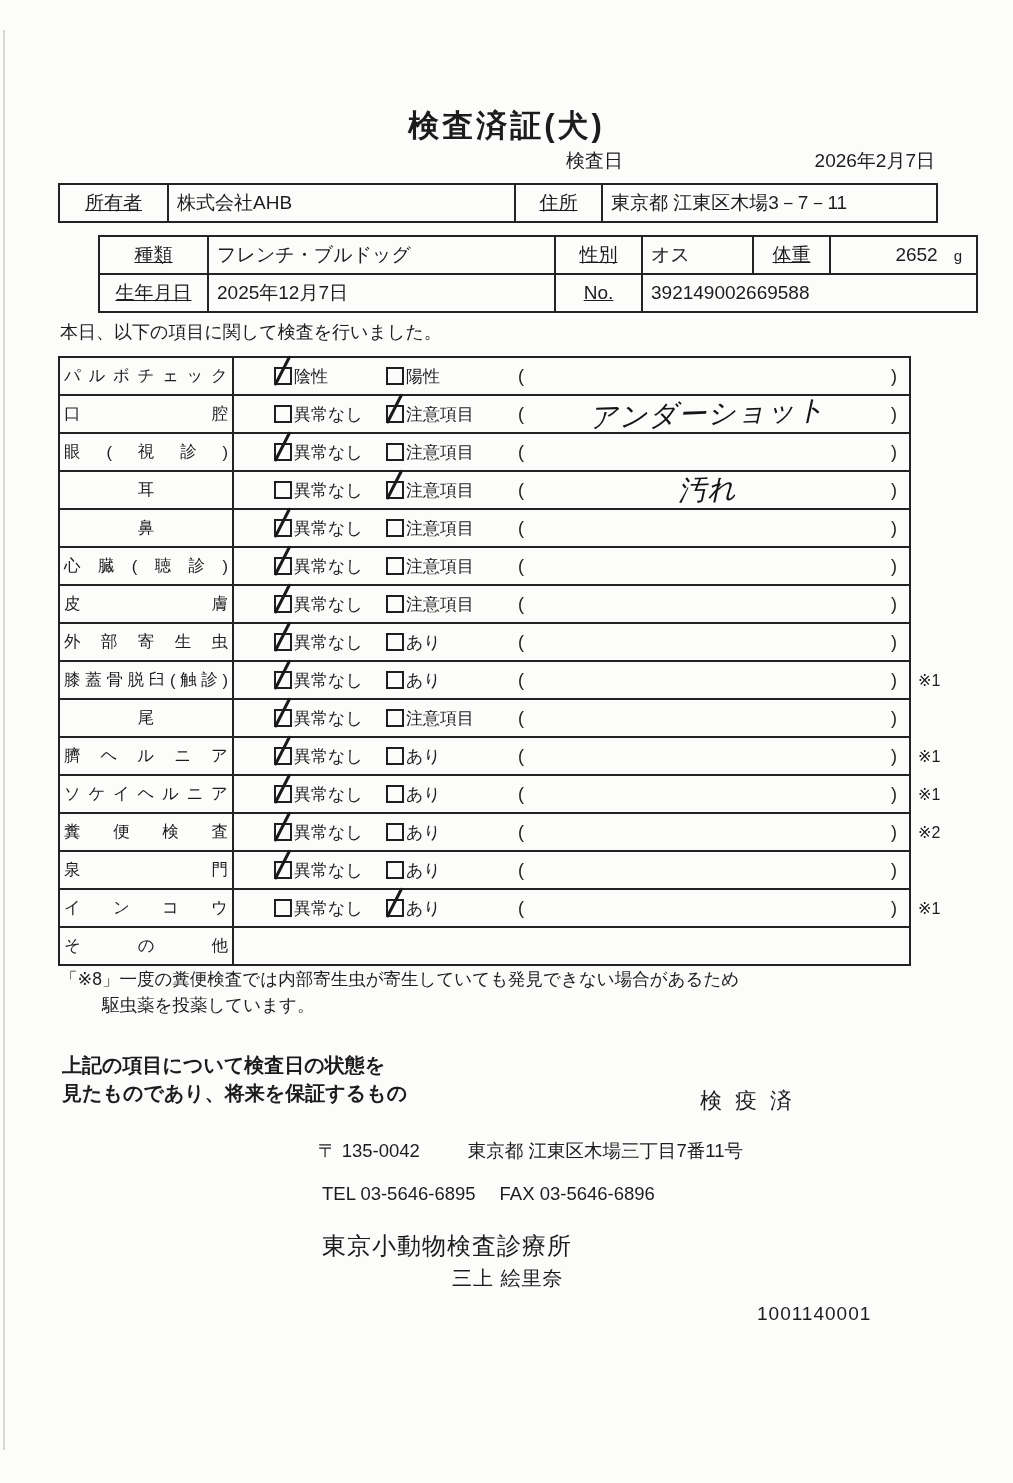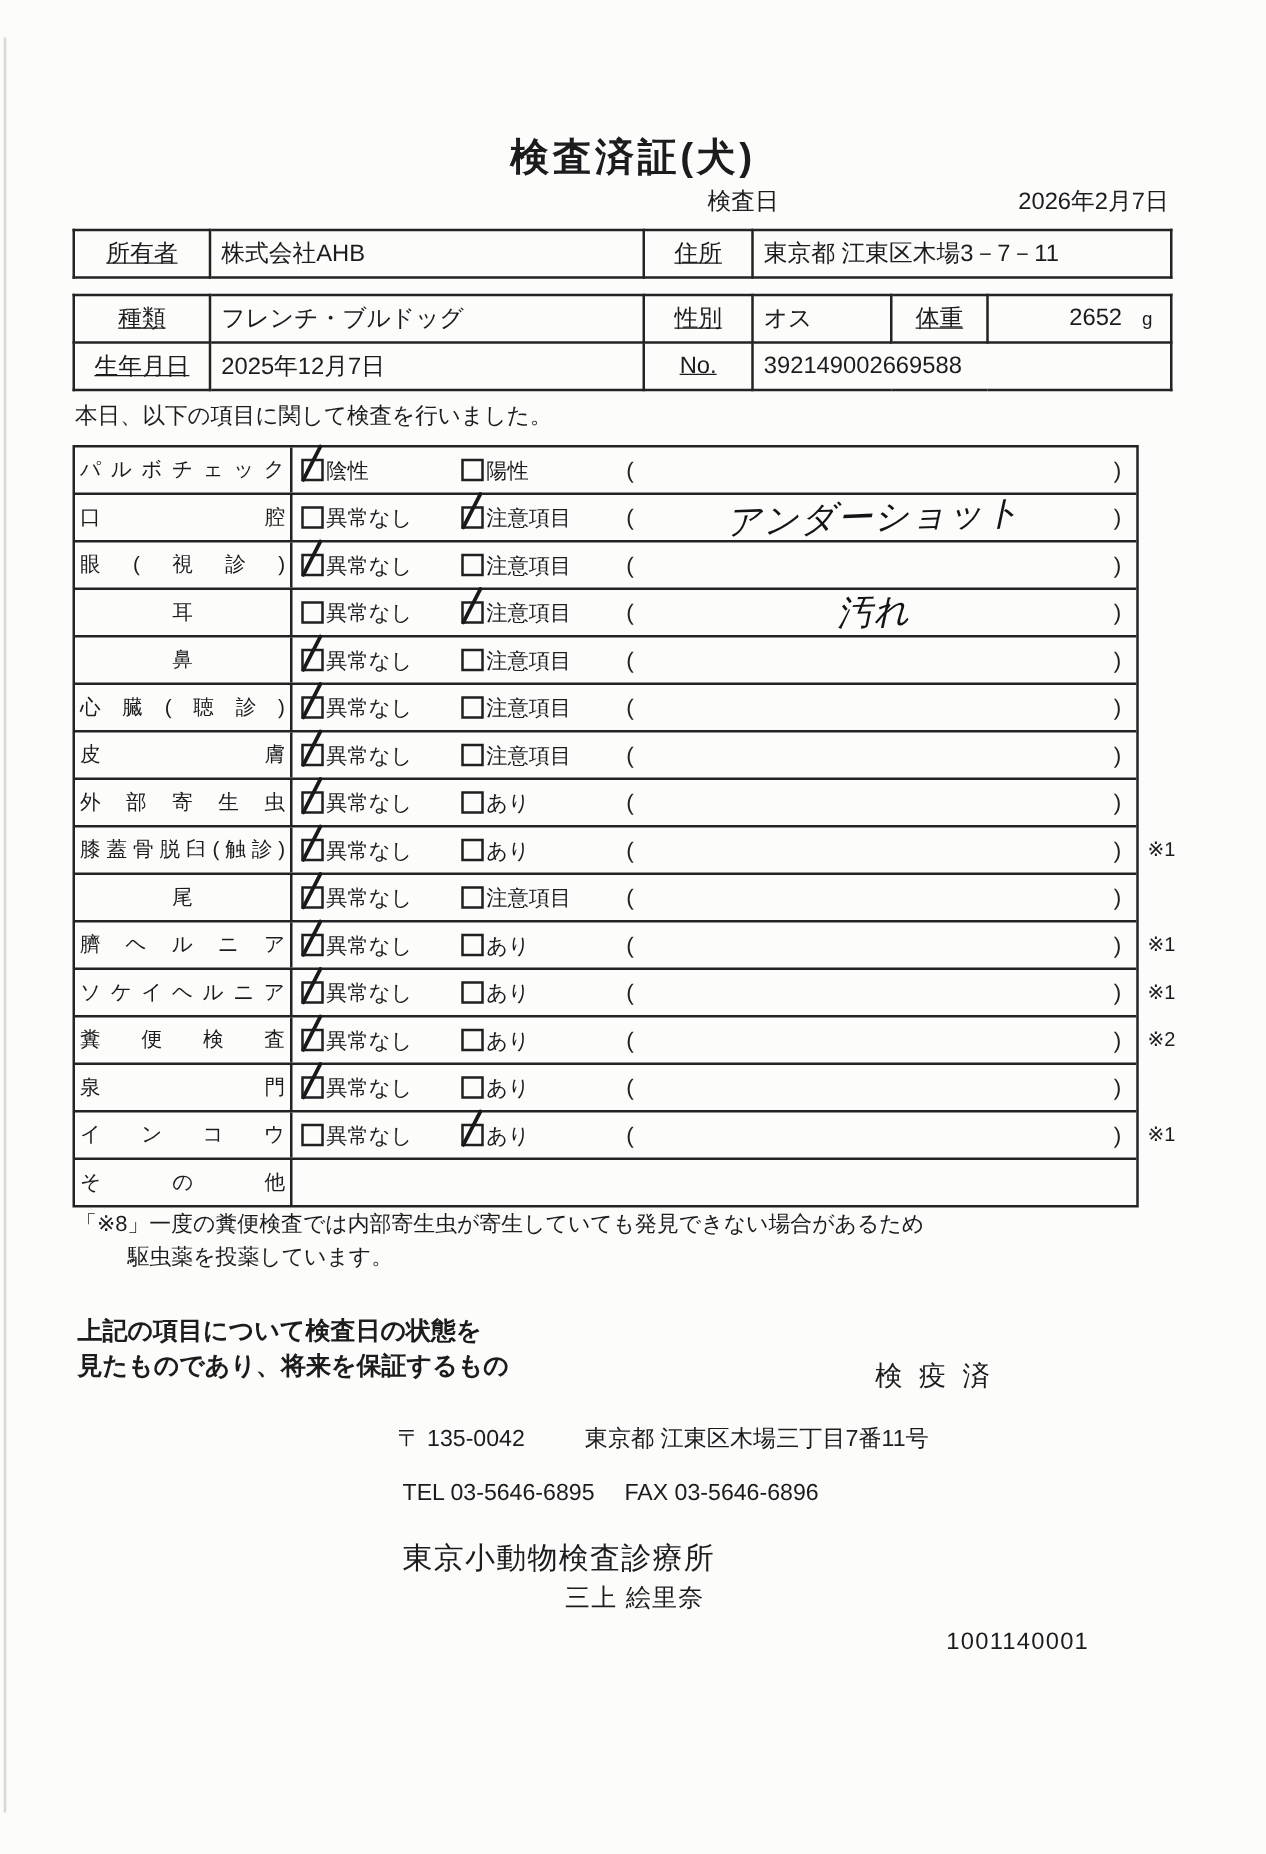--- a/index.html
+++ b/index.html
@@ -15,42 +15,42 @@
 
   .doc-title{left:0;top:84px;width:1013px;text-align:center;
     font-size:31px;font-weight:600;letter-spacing:3px;}
 
   .insp-label{left:566px;top:148px;font-size:19px;}
   .insp-date{left:58px;top:148px;width:877px;text-align:right;font-size:19px;}
 
   
   .htable{left:58px;width:880px;border-collapse:collapse;table-layout:fixed;}
   .owner-table{top:183px;}
-  .pet-table{top:235px;}
+  .pet-table{top:235px;margin-left:40px;}
   .htable td{border:2px solid #232326;height:36px;font-size:19px;
     padding:0 8px;white-space:nowrap;overflow:hidden;}
   .htable td.lbl{text-align:center;padding:0 2px;text-decoration:underline;}
   .w1{width:103px;} .w2{width:329px;} .w3{width:81px;}
   .w4a{width:93px;} .w4b{width:71px;}
   .weight-cell{text-align:right;}
   .weight-cell .unit{font-size:15px;margin-left:16px;margin-right:6px;}
 
   .intro{left:60px;top:320px;font-size:18px;}
 
   
   .exam-table{left:58px;top:356px;width:849px;border:2px solid #232326;background:transparent;}
   .exam-row{position:relative;display:flex;height:36px;border-bottom:2px solid #232326;align-items:stretch;}
   .exam-row:last-child{border-bottom:none;}
   .exam-label{width:164px;min-width:164px;border-right:2px solid #232326;
     display:flex;justify-content:space-between;align-items:center;
     padding:0 4px;font-size:16.5px;overflow:hidden;}
   .exam-label.single{justify-content:center;}
   .exam-content{flex:1;display:flex;align-items:center;padding-left:7px;position:relative;}
   .opt{display:flex;align-items:center;font-size:17px;white-space:nowrap;}
-  .opt.first{width:128px;} .opt.second{width:132px;}
+  .opt.first{width:112px;margin-left:33px;} .opt.second{width:132px;}
   .checkbox{position:relative;display:inline-block;width:14px;height:14px;
     border:2px solid #1f1f22;margin-right:2px;flex:none;}
   .checkbox.checked .stroke{position:absolute;left:5px;top:-15px;width:2.6px;height:33px;
     background:#19191c;border-radius:2px;transform:rotate(27deg);}
   .paren-area{flex:1;display:flex;align-items:center;justify-content:space-between;
     padding-right:12px;font-size:18px;}
   .paren{color:#222;}
   .note{flex:1;text-align:center;}
   .handwriting{font-size:28px;font-style:italic;letter-spacing:1px;
     transform:rotate(-2deg);color:#141416;line-height:1;}

